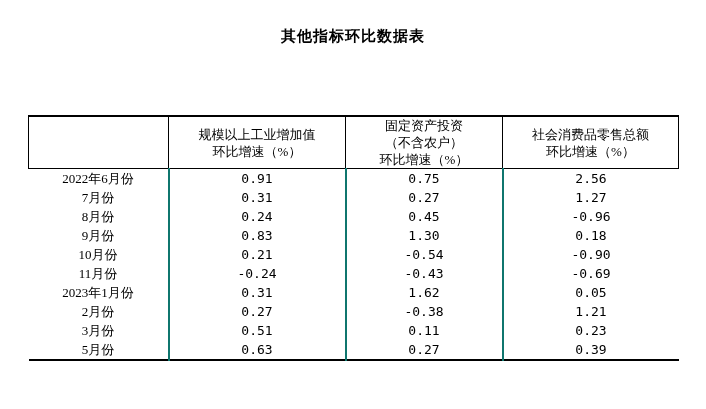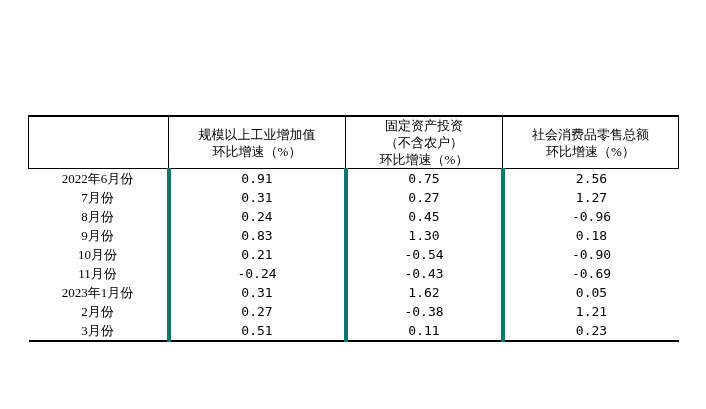--- a/index.html
+++ b/index.html
@@ -52,39 +52,40 @@
   }
   .data-table tbody td {
     height: 19px;
     padding: 0;
     font-size: 13px;
     line-height: 19px;
     vertical-align: middle;
     text-align: center;
   }
   .data-table tbody td + td {
-    border-left: 4px solid #0f766e;
+    border-left: 2px solid #0f766e;
   }
   td.lbl {
     text-align: center;
   }
   td.num {
     text-align: right;
     font-family: "DejaVu Sans Mono", monospace;
     font-size: 12.5px;
   }
   td.n1 { padding-right: 16px; }
   td.n2 { padding-right: 10px; }
   td.n3 { padding-right: 17px; }
 </style>
 </head>
 <body>
 
 <div class="page">
 
+  <div class="title">其他指标环比数据表</div>
 
   <table class="data-table">
     <colgroup>
       <col style="width:140px">
       <col style="width:177px">
       <col style="width:157px">
       <col style="width:176px">
     </colgroup>
     <thead>
       <tr>
@@ -146,16 +147,22 @@
         <td class="num n1">0.27</td>
         <td class="num n2">-0.38</td>
         <td class="num n3">1.21</td>
       </tr>
       <tr>
         <td class="lbl">3月份</td>
         <td class="num n1">0.51</td>
         <td class="num n2">0.11</td>
         <td class="num n3">0.23</td>
       </tr>
+      <tr>
+        <td class="lbl">5月份</td>
+        <td class="num n1">0.63</td>
+        <td class="num n2">0.27</td>
+        <td class="num n3">0.39</td>
+      </tr>
     </tbody>
   </table>
 
 </div>
 
 </body></html>

